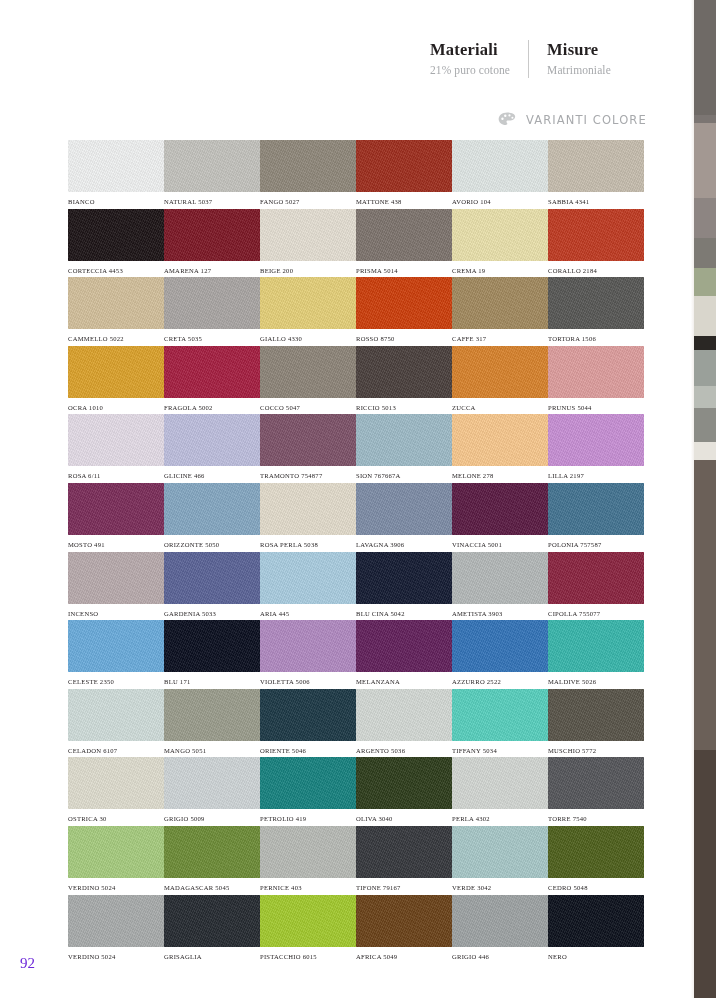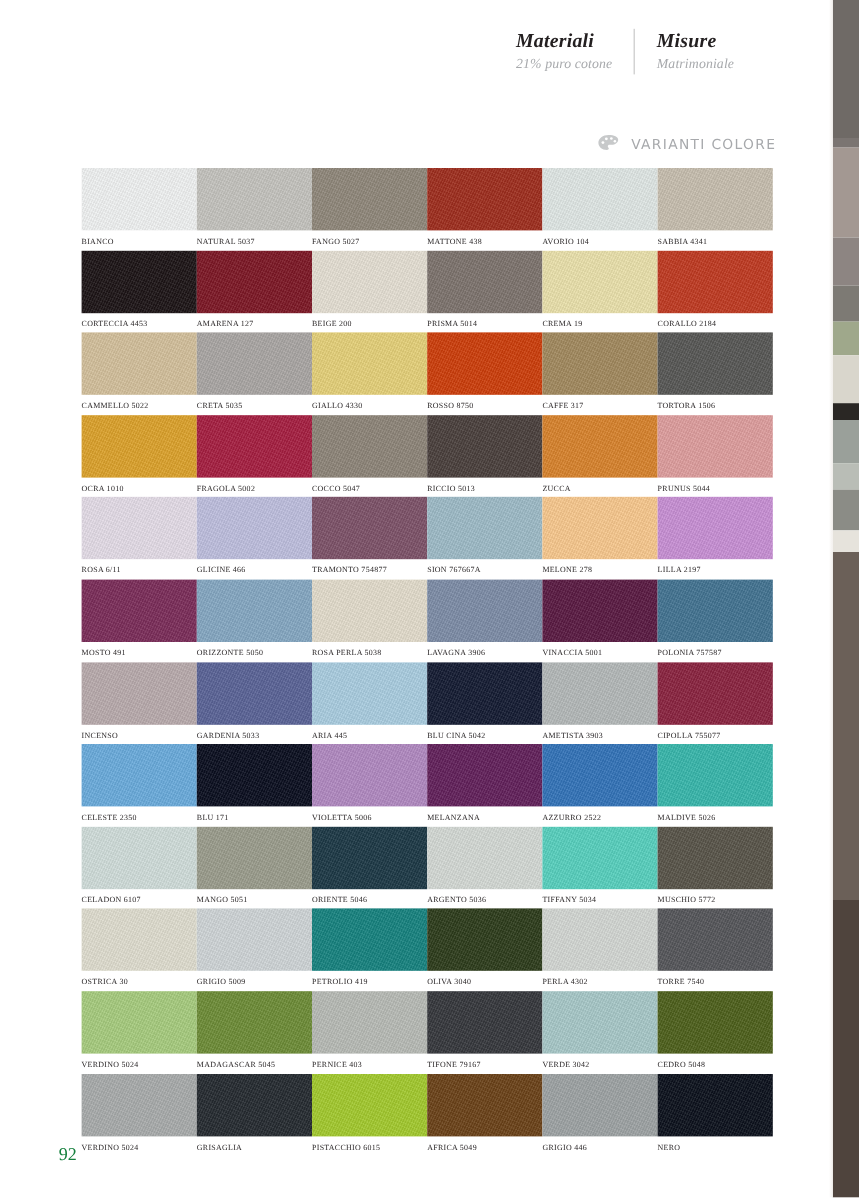--- a/index.html
+++ b/index.html
@@ -62,21 +62,21 @@
   }
   .subtitle {
     font-family: "Liberation Serif", "DejaVu Serif", serif;
     font-size: 15.5px;
     line-height: 18px;
     color: #231f20;
     margin-top: 3px;
     letter-spacing: 0.1px;
   }
 
-  .specs { position: absolute; left: 430px; top: 24px; display: flex; font-style: italic; }
+  .specs { position: absolute; left: 430px; top: 40px; display: flex; }
   .spec-col { padding-right: 18px; }
   .spec-col.second { border-left: 1px solid #c9c9c9; padding-left: 18px; padding-right: 0; }
   .spec-label {
     font-family: "Liberation Serif", "DejaVu Serif", serif;
     font-size: 16.5px;
     font-weight: bold;
     color: #231f20;
     line-height: 19px;
     letter-spacing: 0.2px;
   }
@@ -138,24 +138,24 @@
     font-size: 6.6px;
     letter-spacing: 0.25px;
     color: #231f20;
     margin-top: 6px;
     white-space: nowrap;
   }
 
   
   .page-number {
     position: absolute;
-    left: 49px; bottom: 26px;
+    left: 20px; bottom: 26px;
     font-family: "Liberation Serif", "DejaVu Serif", serif;
     font-size: 15px;
-    color: #15803d;
+    color: #6d28d9;
   }
 </style>
 </head>
 <body>
 
 <div class="facing-page">
   <div class="facing-strip" id="facing-strip">
       <div style="width: 100%; height: 115px; background: rgb(111, 106, 102);"></div>
       <div style="width: 100%; height: 8px; background: rgb(123, 117, 114);"></div>
       <div style="width: 100%; height: 75px; background: rgb(163, 152, 146);"></div>

